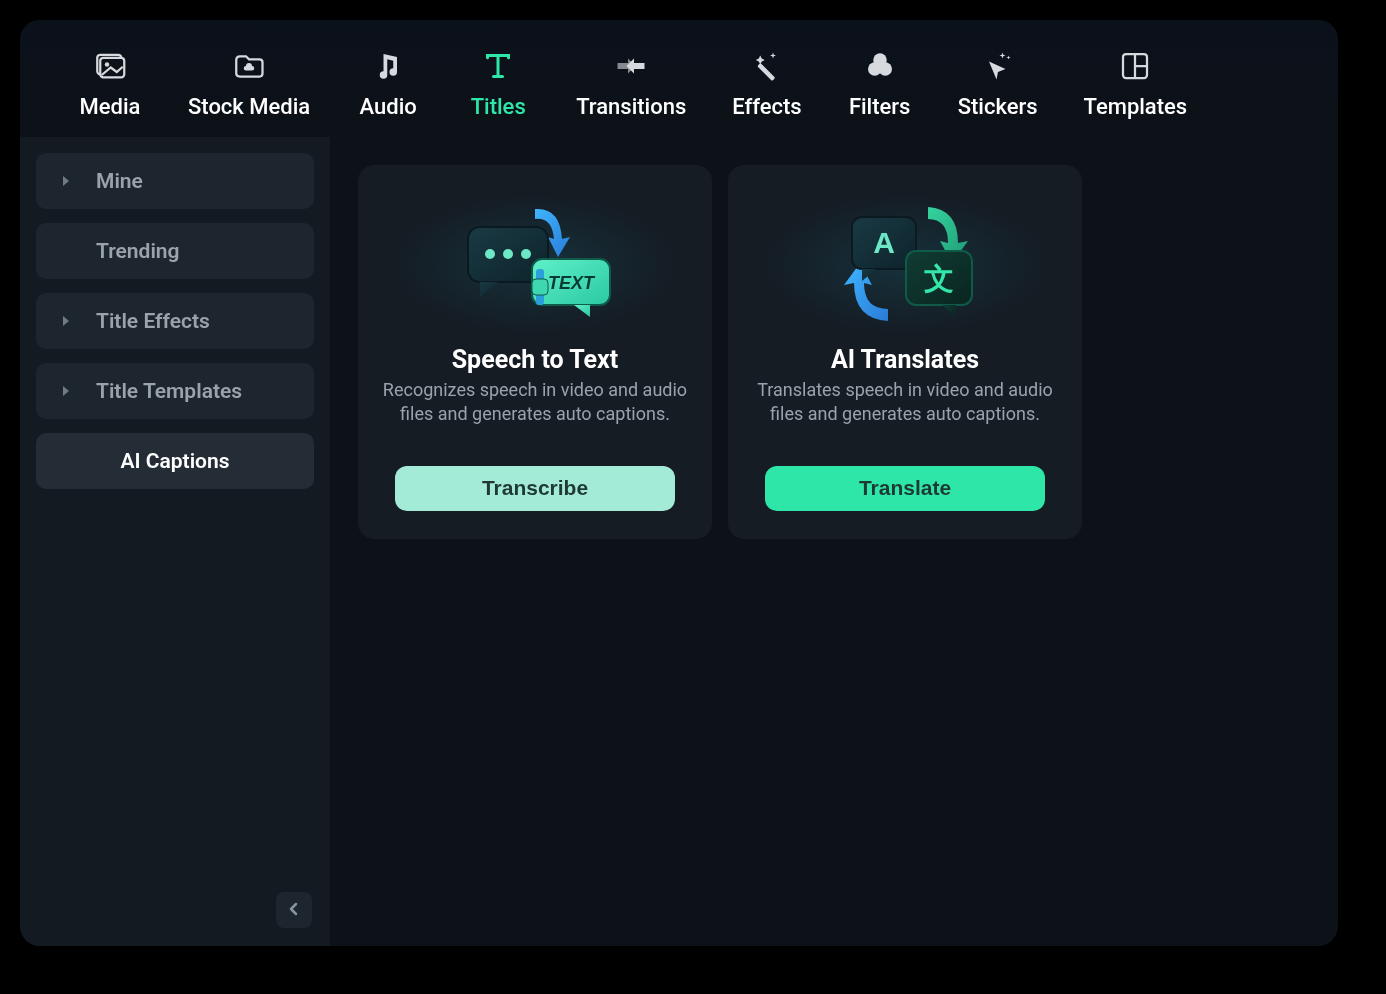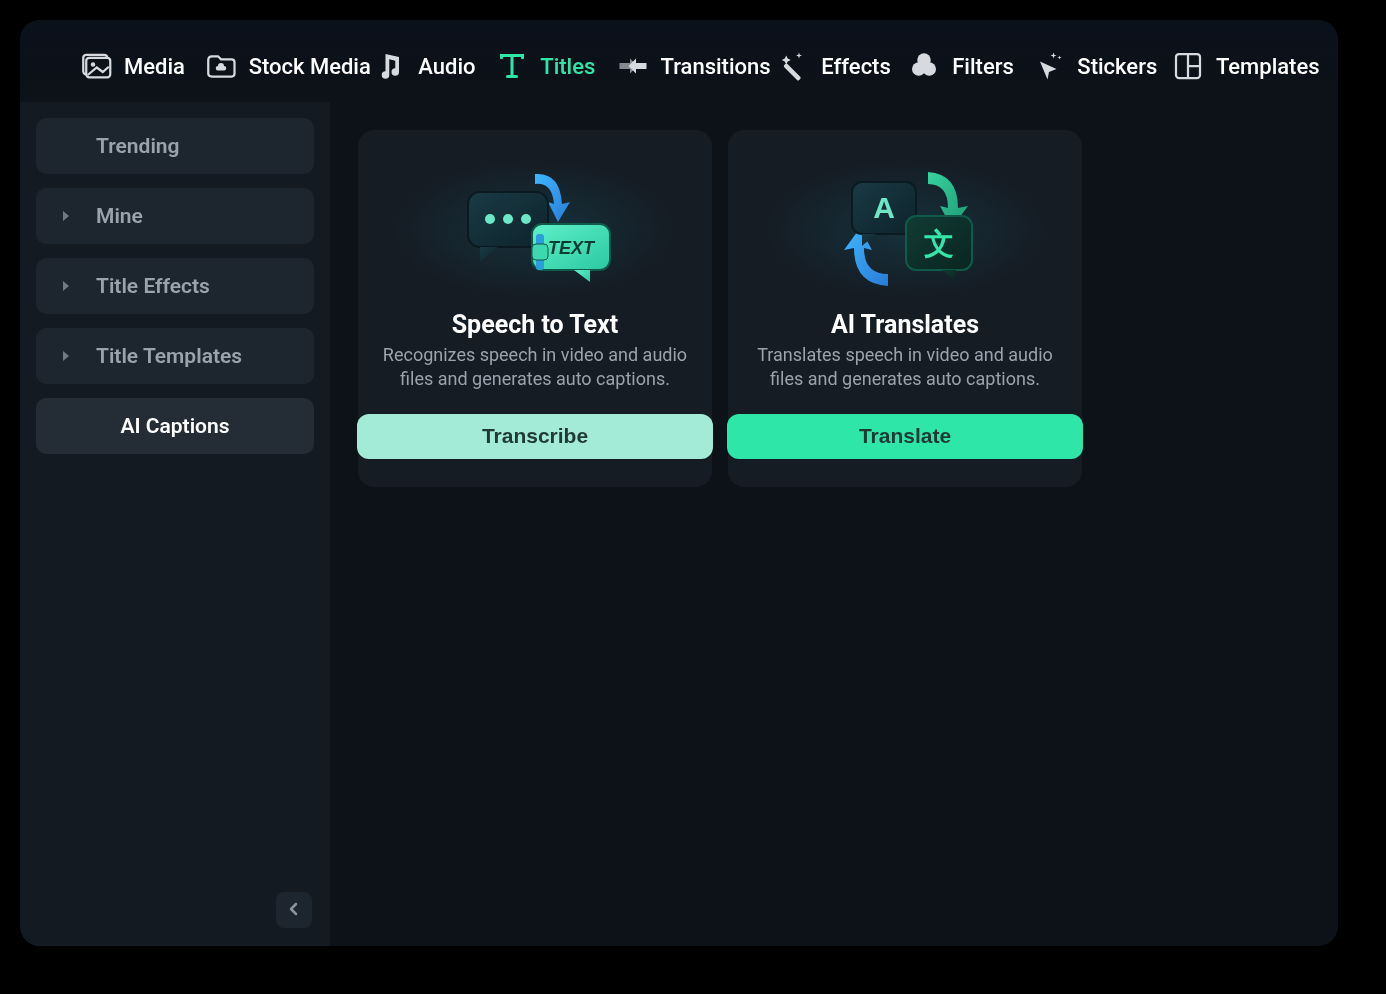--- a/index.html
+++ b/index.html
@@ -41,23 +41,23 @@
   
   .top-tabs {
     display: flex;
     align-items: center;
     padding: 20px 40px 10px 40px;
     gap: 10px;
     background: linear-gradient(#0b111b, #0d1218);
   }
   .tab {
     display: flex;
-    flex-direction: row;
-    align-items: center;
-    justify-content: flex-start;
+    flex-direction: column;
+    align-items: center;
+    justify-content: center;
     gap: 10px;
     padding: 8px 18px;
     cursor: pointer;
     color: var(--text-primary);
     min-width: 100px;
   }
   .tab.active { color: var(--accent); }
   .tab .tab-icon {
     width: 36px;
     height: 36px;
@@ -171,22 +171,22 @@
     color: var(--text-secondary);
     text-align: center;
     display: -webkit-box;
     -webkit-line-clamp: 2;
     -webkit-box-orient: vertical;
     overflow: hidden;
     max-height: 3em;
     width: 100%;
   }
   .card-button {
-    margin-top: 22px;
-    width: 356px;
+    margin-top: 39px;
+    width: 280px;
     height: 45px;
     border-radius: 12px;
     border: none;
     font-size: 21px;
     font-weight: 700;
     color: var(--btn-text);
     cursor: pointer;
   }
   .card-button.light { background: var(--accent-light); }
   .card-button.solid { background: var(--accent); }
@@ -293,36 +293,36 @@
       </span>
       <span class="tab-label">Templates</span>
     </div>
 
   </div>
 
   <div class="main">
 
     <div class="sidebar">
 
+      <div class="sidebar-item">
+        <span class="chev">
+          <svg width="12" height="12" viewBox="0 0 12 12" fill="#6f7a84">
+              <path d="M3 1 L9 6 L3 11 Z"></path>
+            </svg>
+        </span>
+        <span class="label">Mine</span>
+      </div>
+
       <div class="sidebar-item no-chev">
         <span class="chev">
           <svg width="12" height="12" viewBox="0 0 12 12" fill="#6f7a84">
               <path d="M3 1 L9 6 L3 11 Z"></path>
             </svg>
         </span>
         <span class="label">Trending</span>
-      </div>
-
-      <div class="sidebar-item">
-        <span class="chev">
-          <svg width="12" height="12" viewBox="0 0 12 12" fill="#6f7a84">
-              <path d="M3 1 L9 6 L3 11 Z"></path>
-            </svg>
-        </span>
-        <span class="label">Mine</span>
       </div>
 
       <div class="sidebar-item">
         <span class="chev">
           <svg width="12" height="12" viewBox="0 0 12 12" fill="#6f7a84">
               <path d="M3 1 L9 6 L3 11 Z"></path>
             </svg>
         </span>
         <span class="label">Title Effects</span>
       </div>

